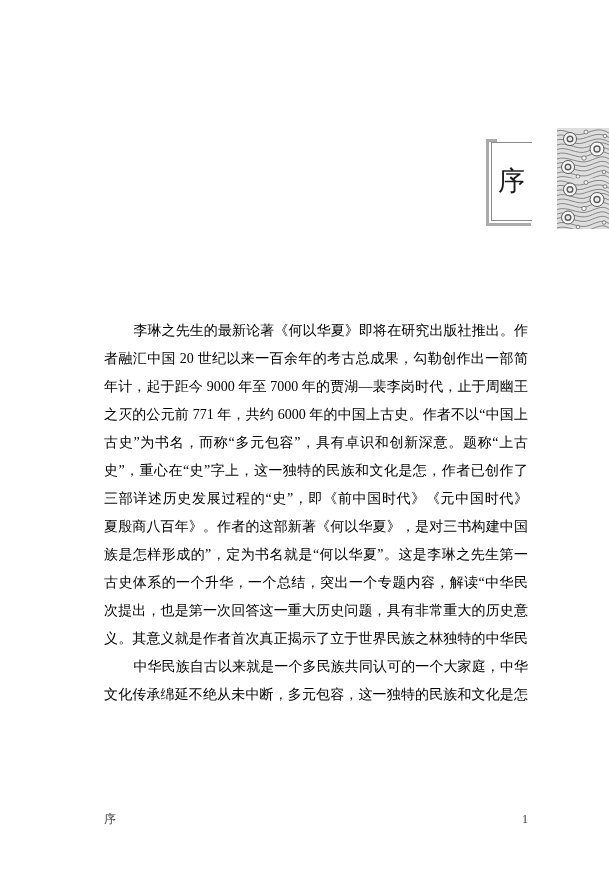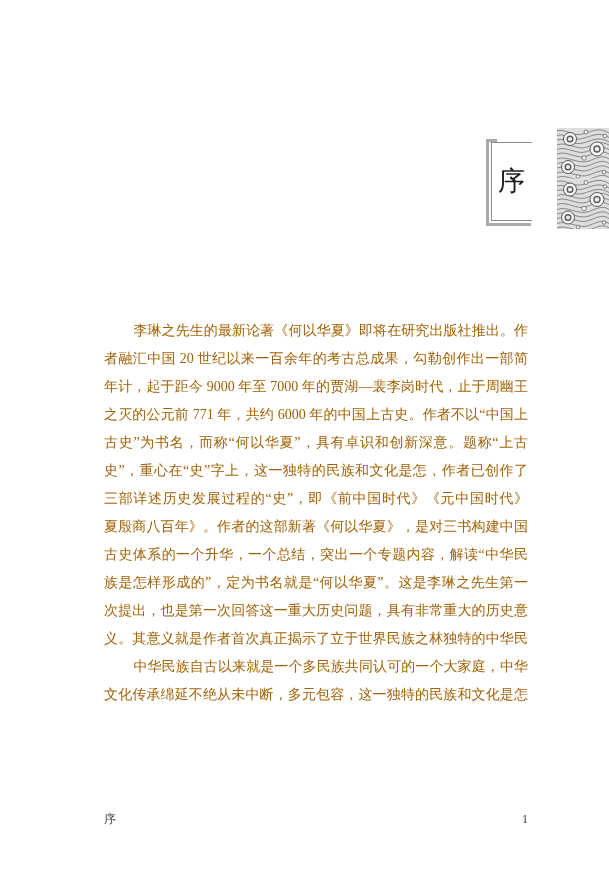--- a/index.html
+++ b/index.html
@@ -23,21 +23,21 @@
     position:absolute;left:491px;top:166px;width:41px;height:30px;
     text-align:center;font-size:27px;line-height:30px;color:#1c1c1c;
   }
 
   
   .ornament{position:absolute;left:557px;top:128px;width:52px;height:101px;}
 
   
   .textblock{
     position:absolute;left:104px;top:317px;width:424px;
-    font-size:14px;line-height:28px;color:#a16207;
+    font-size:14px;line-height:28px;color:#000000;
   }
   .line{
     height:28px;overflow:hidden;
     text-align:justify;text-align-last:justify;text-justify:inter-character;
   }
   .line.ind{text-indent:2.1em;}
   .line.end{text-align:left;text-align-last:left;}
 
   
   .footer{
@@ -90,26 +90,26 @@
       </g>
     </g>
     <use href="#tile" y="50.5"></use>
   </svg>
 
   <div class="textblock">
     <div class="line ind">李琳之先生的最新论著《何以华夏》即将在研究出版社推出。作</div>
     <div class="line">者融汇中国 20 世纪以来一百余年的考古总成果，勾勒创作出一部简明</div>
     <div class="line">年计，起于距今 9000 年至 7000 年的贾湖—裴李岗时代，止于周幽王</div>
     <div class="line">之灭的公元前 771 年，共约 6000 年的中国上古史。作者不以“中国上</div>
-    <div class="line">古史”为书名，而称“何以华夏”，具有卓识和创新深意。题称“上古</div>
+    <div class="line">古史”为书名，而称“多元包容”，具有卓识和创新深意。题称“上古</div>
     <div class="line">史”，重心在“史”字上，这一独特的民族和文化是怎，作者已创作了</div>
     <div class="line">三部详述历史发展过程的“史”，即《前中国时代》《元中国时代》《晚</div>
     <div class="line">夏殷商八百年》。作者的这部新著《何以华夏》，是对三书构建中国上</div>
+    <div class="line">族是怎样形成的”，定为书名就是“何以华夏”。这是李琳之先生第一</div>
     <div class="line">古史体系的一个升华，一个总结，突出一个专题内容，解读“中华民</div>
-    <div class="line">族是怎样形成的”，定为书名就是“何以华夏”。这是李琳之先生第一</div>
     <div class="line">次提出，也是第一次回答这一重大历史问题，具有非常重大的历史意</div>
     <div class="line">义。其意义就是作者首次真正揭示了立于世界民族之林独特的中华民</div>
     <div class="line ind">中华民族自古以来就是一个多民族共同认可的一个大家庭，中华</div>
     <div class="line">文化传承绵延不绝从未中断，多元包容，这一独特的民族和文化是怎</div>
   </div>
 
   <div class="footer">
     <span>序</span>
     <span>1</span>
   </div>

